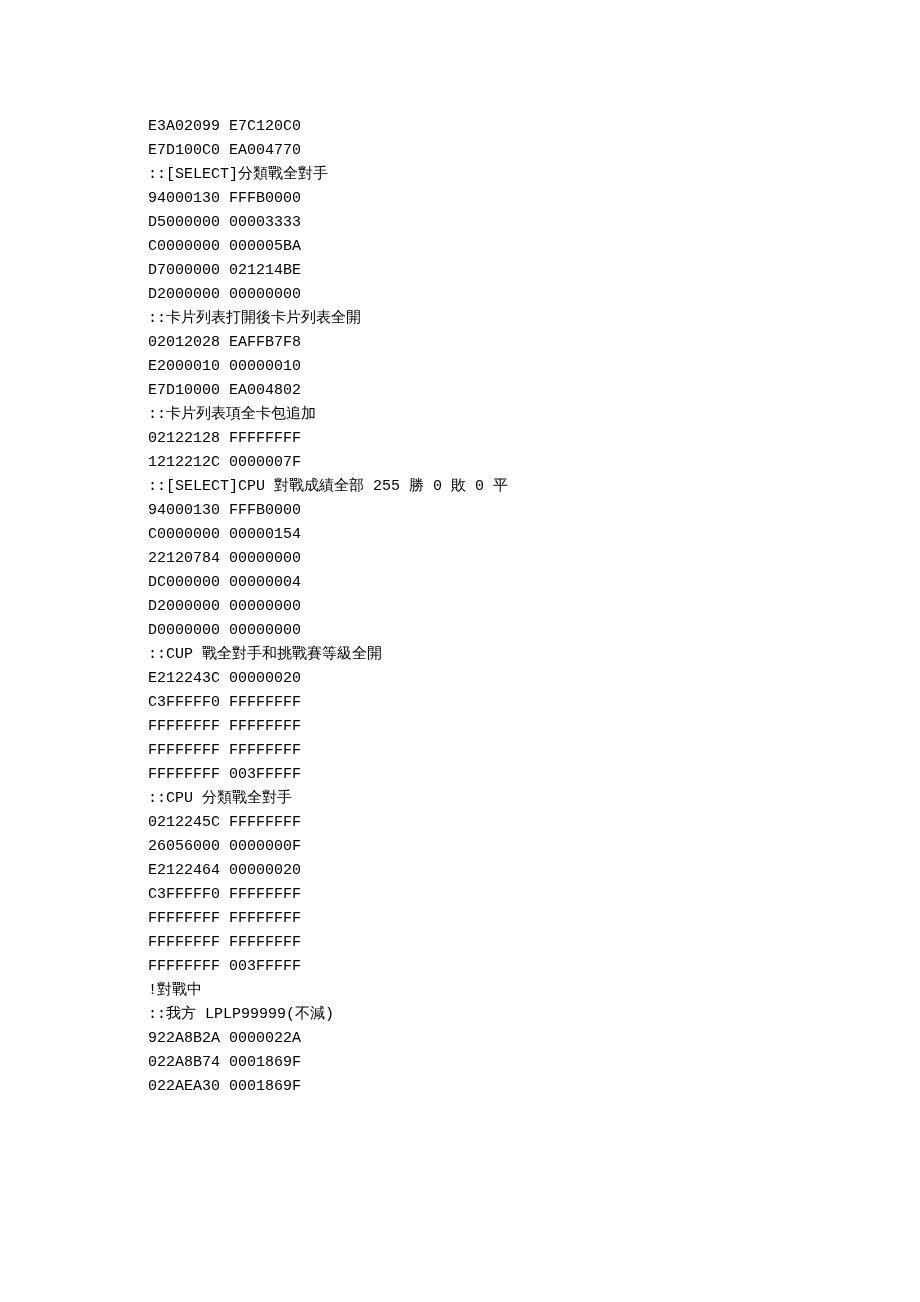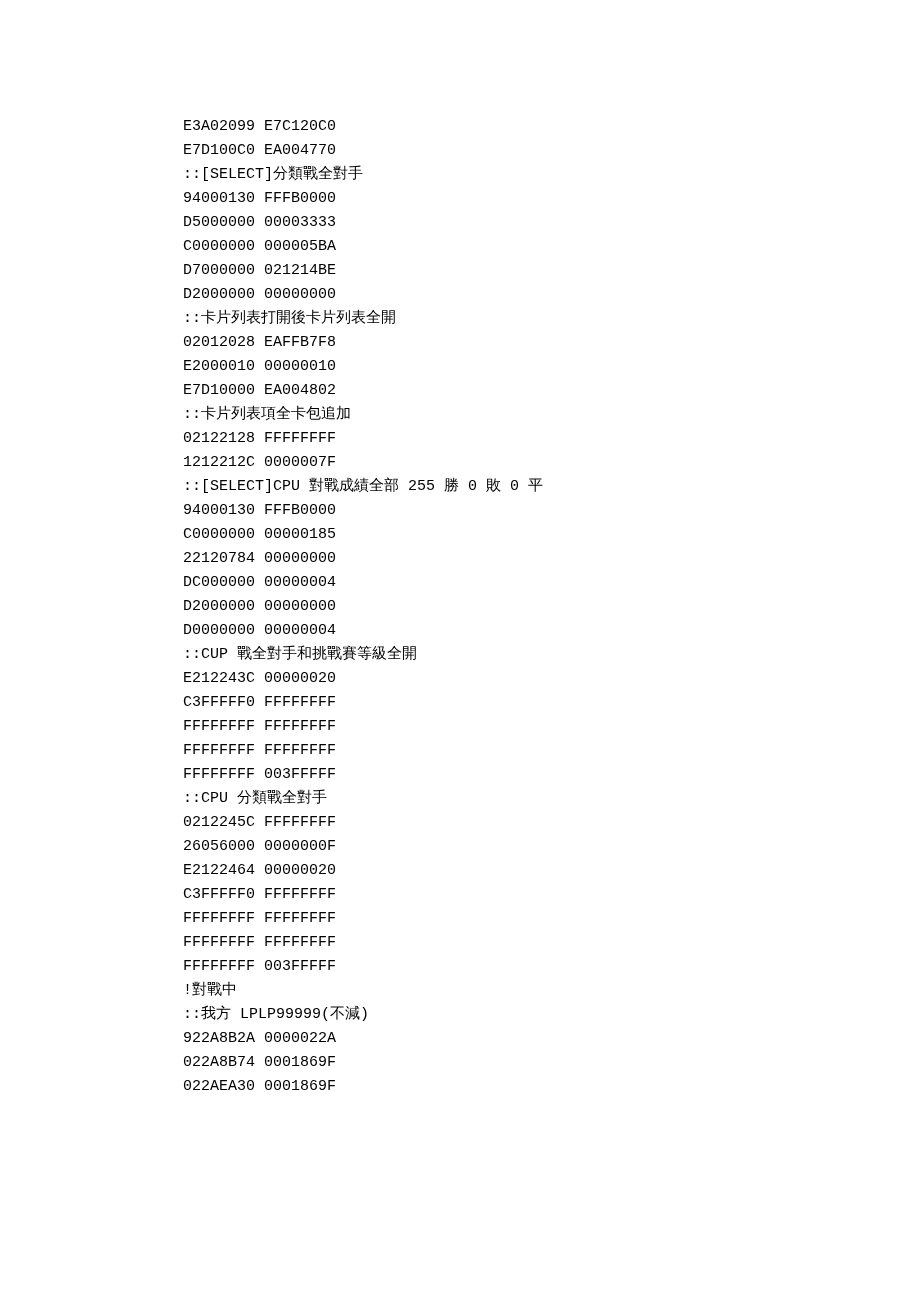--- a/index.html
+++ b/index.html
@@ -14,21 +14,20 @@
     line-height: 1.6;
   }
   .content {
     padding-top: 115px;
     padding-left: 148px;
     padding-right: 148px;
   }
   .line {
     white-space: pre;
     font-family: "Courier New", "SimSun", monospace;
-    margin-left: 35px;
   }
 </style>
 </head>
 <body>
 
 <div class="content">
   <div class="line">E3A02099 E7C120C0</div>
   <div class="line">E7D100C0 EA004770</div>
   <div class="line">::[SELECT]分類戰全對手</div>
   <div class="line">94000130 FFFB0000</div>
@@ -38,25 +37,25 @@
   <div class="line">D2000000 00000000</div>
   <div class="line">::卡片列表打開後卡片列表全開</div>
   <div class="line">02012028 EAFFB7F8</div>
   <div class="line">E2000010 00000010</div>
   <div class="line">E7D10000 EA004802</div>
   <div class="line">::卡片列表項全卡包追加</div>
   <div class="line">02122128 FFFFFFFF</div>
   <div class="line">1212212C 0000007F</div>
   <div class="line">::[SELECT]CPU 對戰成績全部 255 勝 0 敗 0 平</div>
   <div class="line">94000130 FFFB0000</div>
-  <div class="line">C0000000 00000185</div>
+  <div class="line">C0000000 00000154</div>
   <div class="line">22120784 00000000</div>
   <div class="line">DC000000 00000004</div>
   <div class="line">D2000000 00000000</div>
-  <div class="line">D0000000 00000004</div>
+  <div class="line">D0000000 00000000</div>
   <div class="line">::CUP 戰全對手和挑戰賽等級全開</div>
   <div class="line">E212243C 00000020</div>
   <div class="line">C3FFFFF0 FFFFFFFF</div>
   <div class="line">FFFFFFFF FFFFFFFF</div>
   <div class="line">FFFFFFFF FFFFFFFF</div>
   <div class="line">FFFFFFFF 003FFFFF</div>
   <div class="line">::CPU 分類戰全對手</div>
   <div class="line">0212245C FFFFFFFF</div>
   <div class="line">26056000 0000000F</div>
   <div class="line">E2122464 00000020</div>

